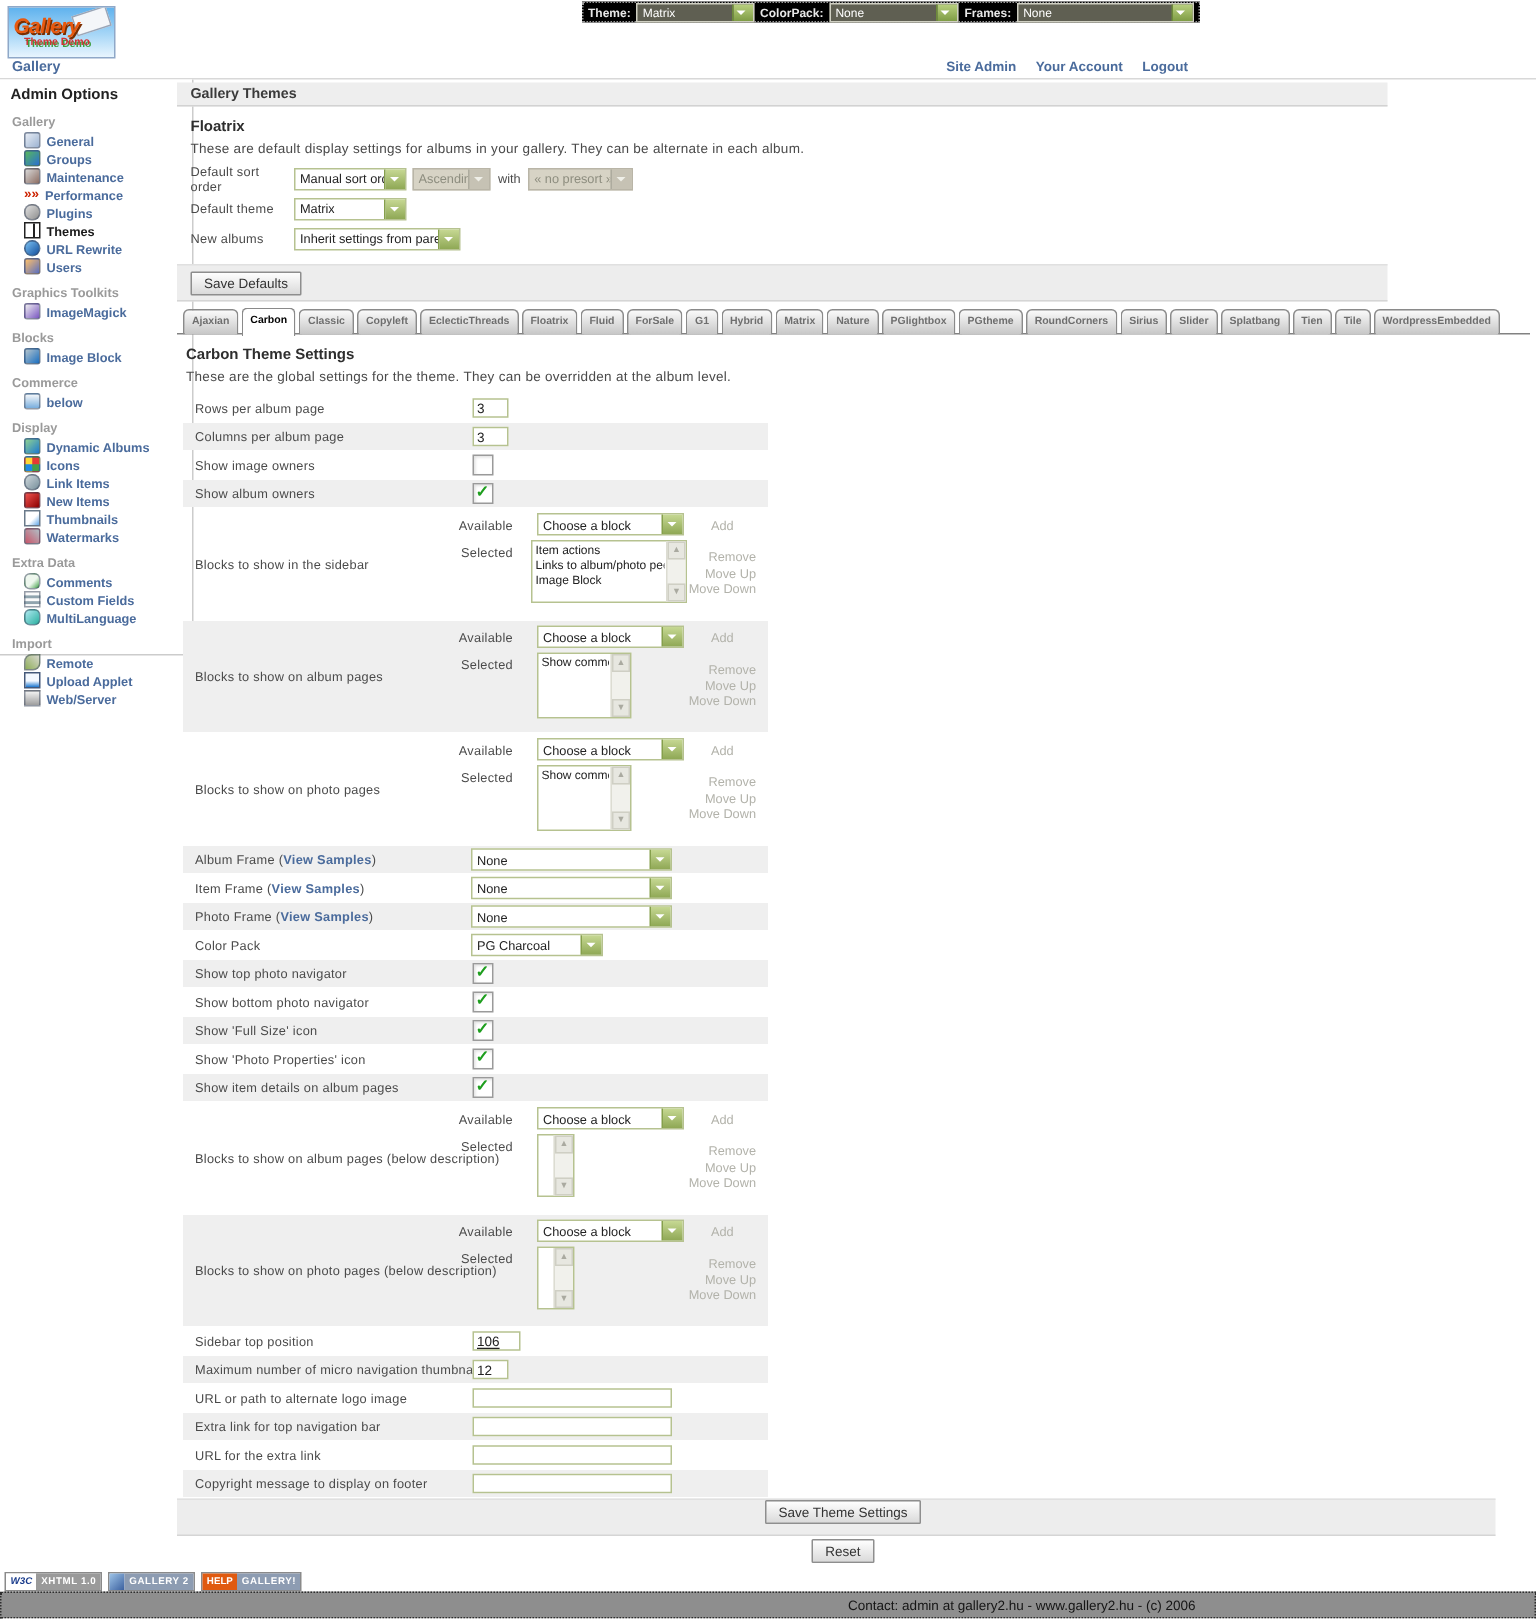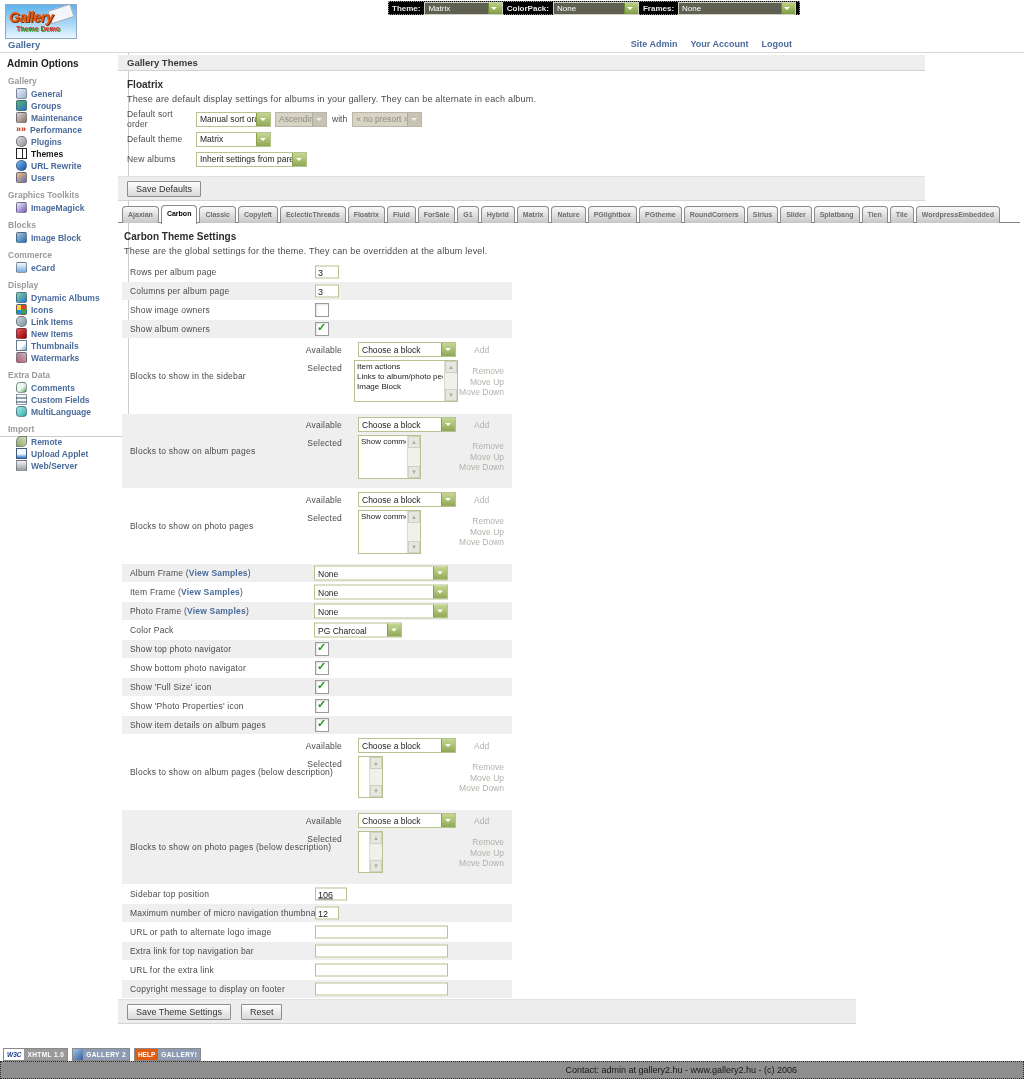--- a/index.html
+++ b/index.html
@@ -124,22 +124,22 @@
   .sbar{position:absolute;right:0;top:0;bottom:0;width:12px;background:#f1f1ec;border-left:1px solid #dcdcd2;
         display:flex;flex-direction:column;justify-content:space-between;cursor:pointer;}
   .sbar::before,.sbar::after{display:block;height:10px;background:#e7e7e0;border:1px solid #cfcfc4;
         color:#aaaaa0;font-size:6px;text-align:center;line-height:10px;}
   .sbar::before{content:"\25b2";}
   .sbar::after{content:"\25bc";}
   .acts{position:absolute;left:290px;top:27px;width:92px;text-align:right;line-height:10.5px;}
   .acts span{display:block;color:#b2b2aa;font-size:8.5px;cursor:pointer;}
   .selw134{width:134px;}.selw88{width:88px;}.selw75{width:75px;}.selw52{width:52px;}.selw70{width:70px;}.selw111{width:111px;}
   .selw85{width:85px;}.selw94{width:94px;}.selw131{width:131px;}
-  .bottombar{width:738px;height:25px;background:#ededed;border-top:1px solid #e0e0e0;
-        border-bottom:1px solid #d5d5d5;display:flex;align-items:center;gap:10px;padding-left:9px;box-sizing:border-box;}
+  .bottombar{width:879px;height:25px;background:#ededed;border-top:1px solid #e0e0e0;
+        border-bottom:1px solid #d5d5d5;display:flex;align-items:center;gap:10px;padding-left:9px;box-sizing:border-box;flex-direction:column;}
   
   .badges{position:absolute;left:3px;top:1048px;display:flex;gap:4px;}
   .badge{display:inline-flex;height:11px;font-size:6.5px;font-weight:bold;border:1px solid #8a8a8a;cursor:pointer;}
   .badge .bl{background:#fff;color:#1a3c8c;padding:0 3px;line-height:11px;font-style:italic;}
   .badge .br{background:#9a9a9a;color:#fff;padding:0 3px;line-height:11px;letter-spacing:.4px;}
   .badge.g2 .bl{background:linear-gradient(135deg,#9ec4e8,#3a5f9e);width:10px;padding:0;}
   .badge.g2 .br,.badge.help .br{background:#8d9cb2;}
   .badge.help .bl{background:#e05a10;color:#fff;font-style:normal;}
   .footbar{position:absolute;left:0;top:1061px;width:1024px;height:18px;box-sizing:border-box;
         background:#8e8e8e;border:1px dotted #2e2e2e;text-align:right;padding-right:226px;
@@ -227,21 +227,21 @@
 
   <div class="sb-sec" data-name="section-blocks">Blocks</div>
   <div class="sb-item" data-name="sidebar-item-image-block">
       <span class="ico" data-name="image-block-icon"></span>
       <a>Image Block</a>
     </div>
 
   <div class="sb-sec" data-name="section-commerce">Commerce</div>
   <div class="sb-item" data-name="sidebar-item-ecard">
       <span class="ico" data-name="ecard-icon"></span>
-      <a>eCard</a>
+      <a>below</a>
     </div>
 
   <div class="sb-sec" data-name="section-display">Display</div>
   <div class="sb-item" data-name="sidebar-item-dynamic-albums">
       <span class="ico" data-name="dynamic-albums-icon"></span>
       <a>Dynamic Albums</a>
     </div>
   <div class="sb-item" data-name="sidebar-item-icons">
       <span class="ico" data-name="icons-icon"></span>
       <a>Icons</a>

